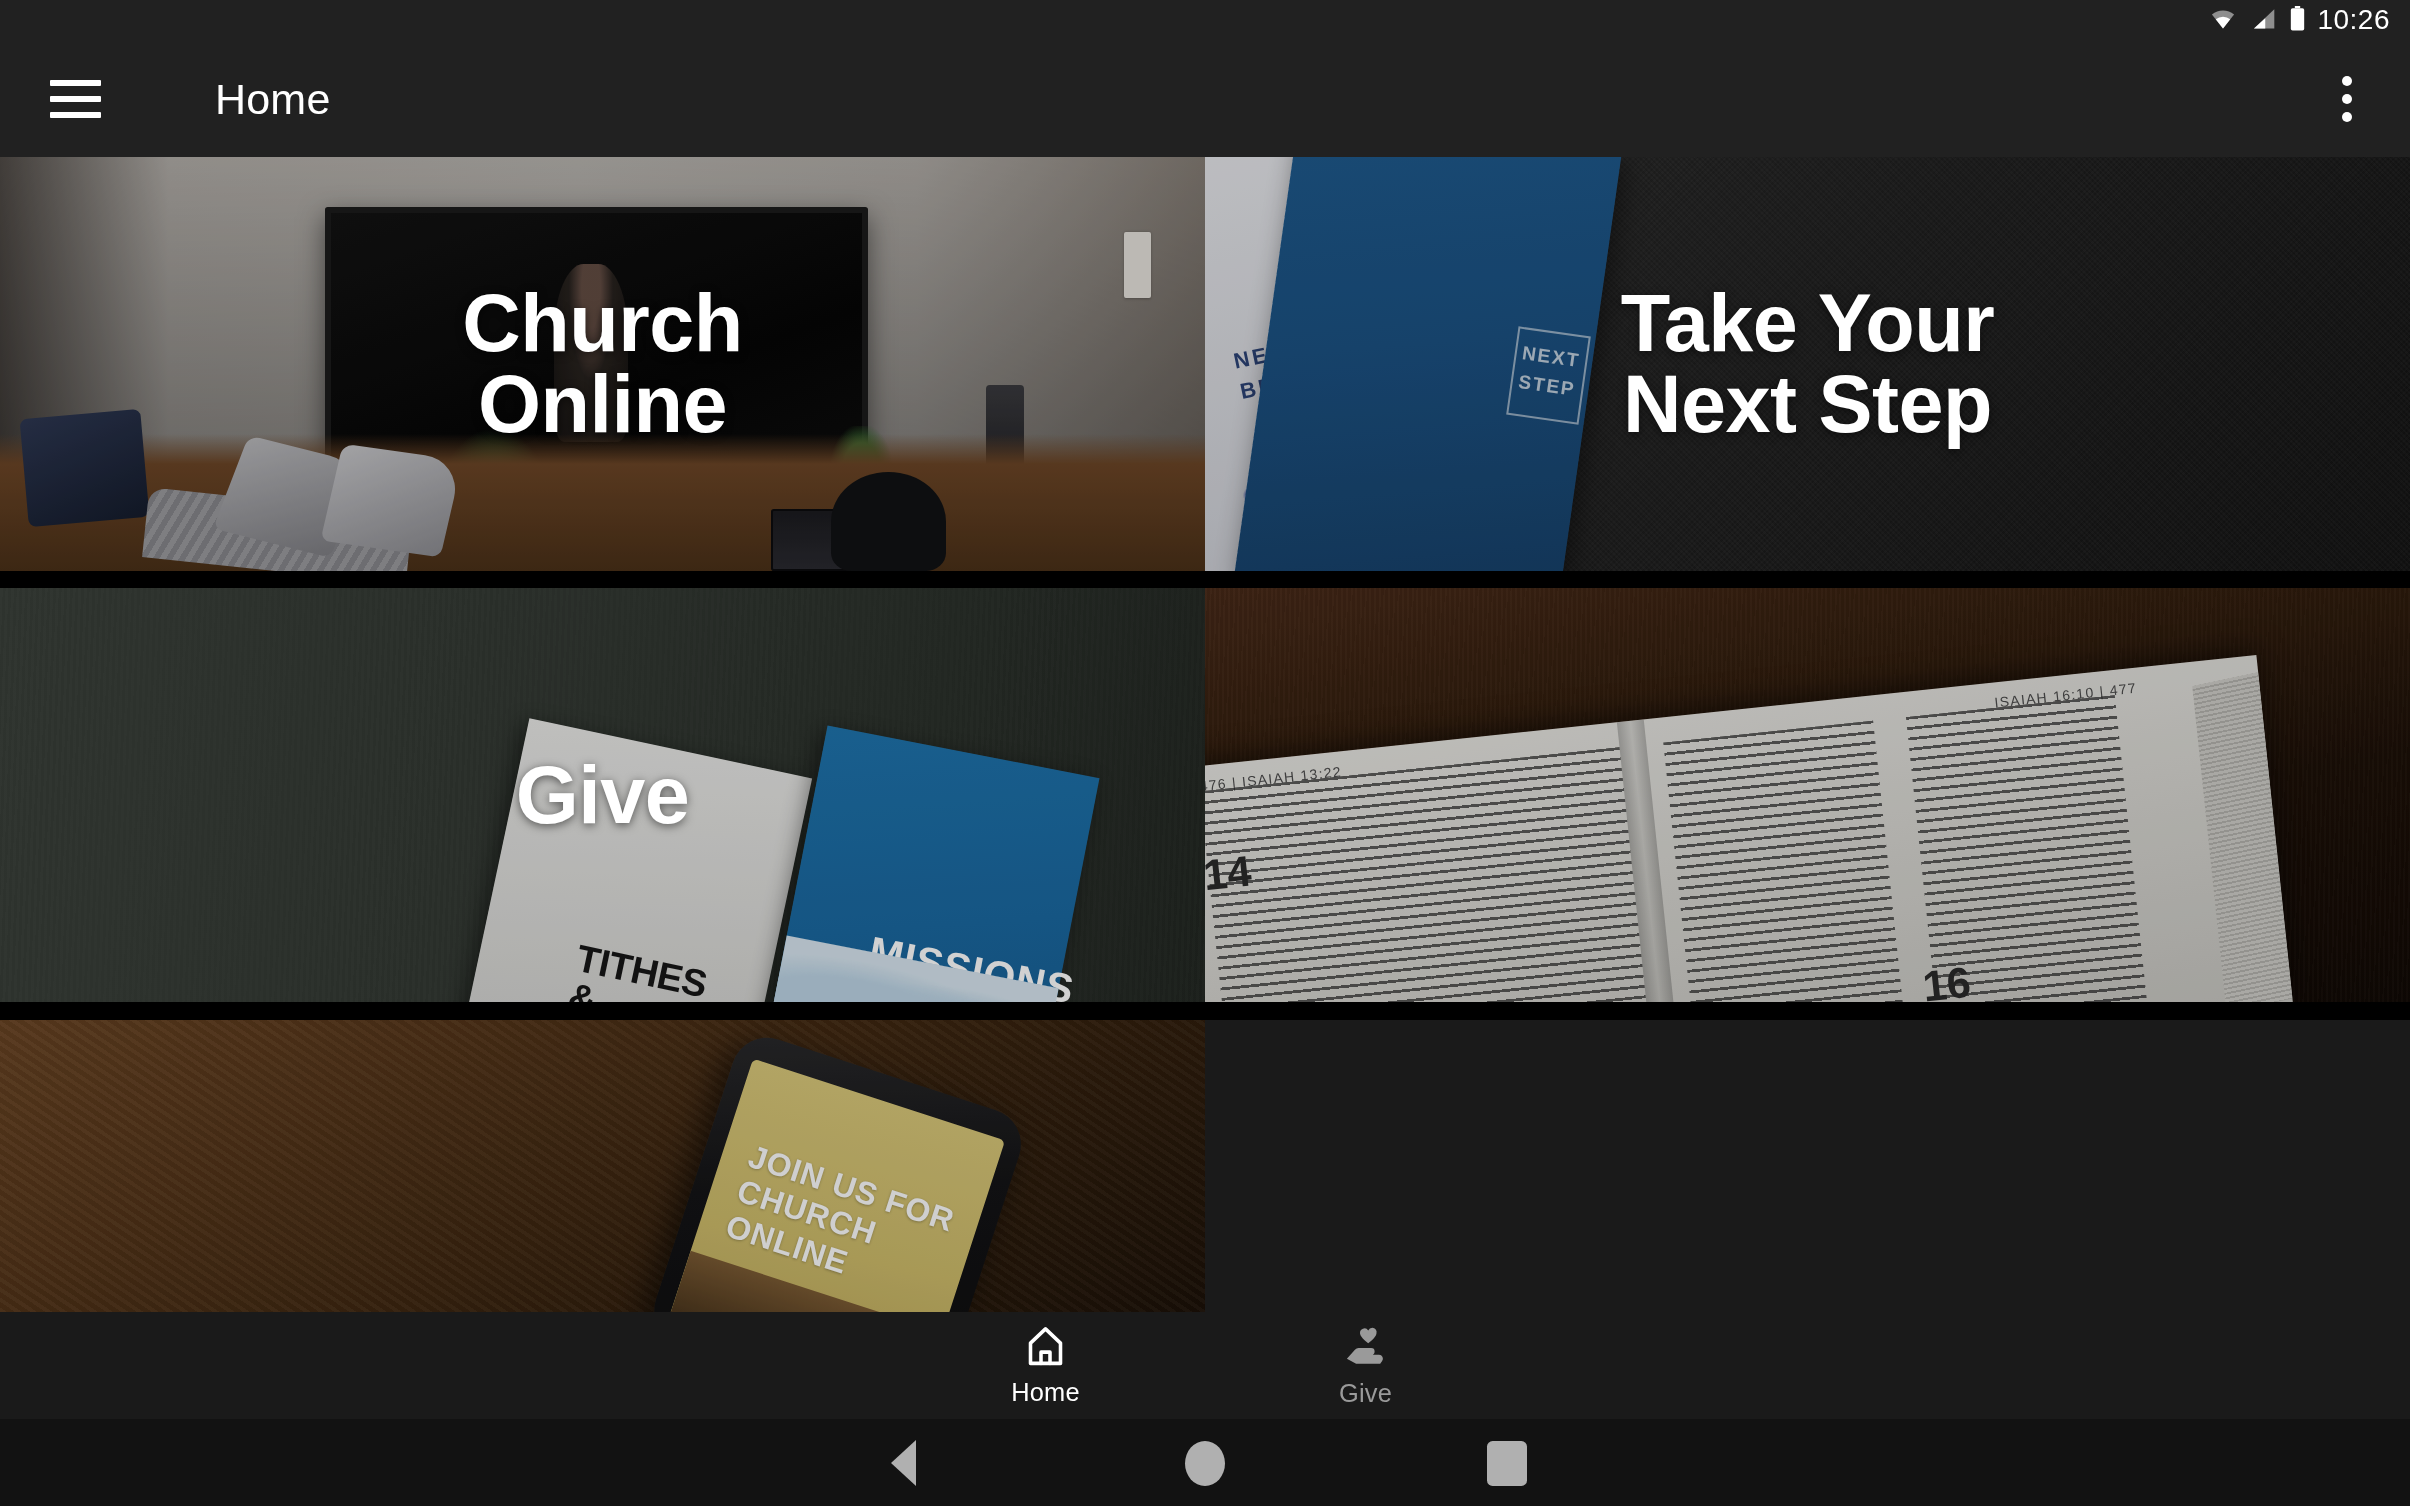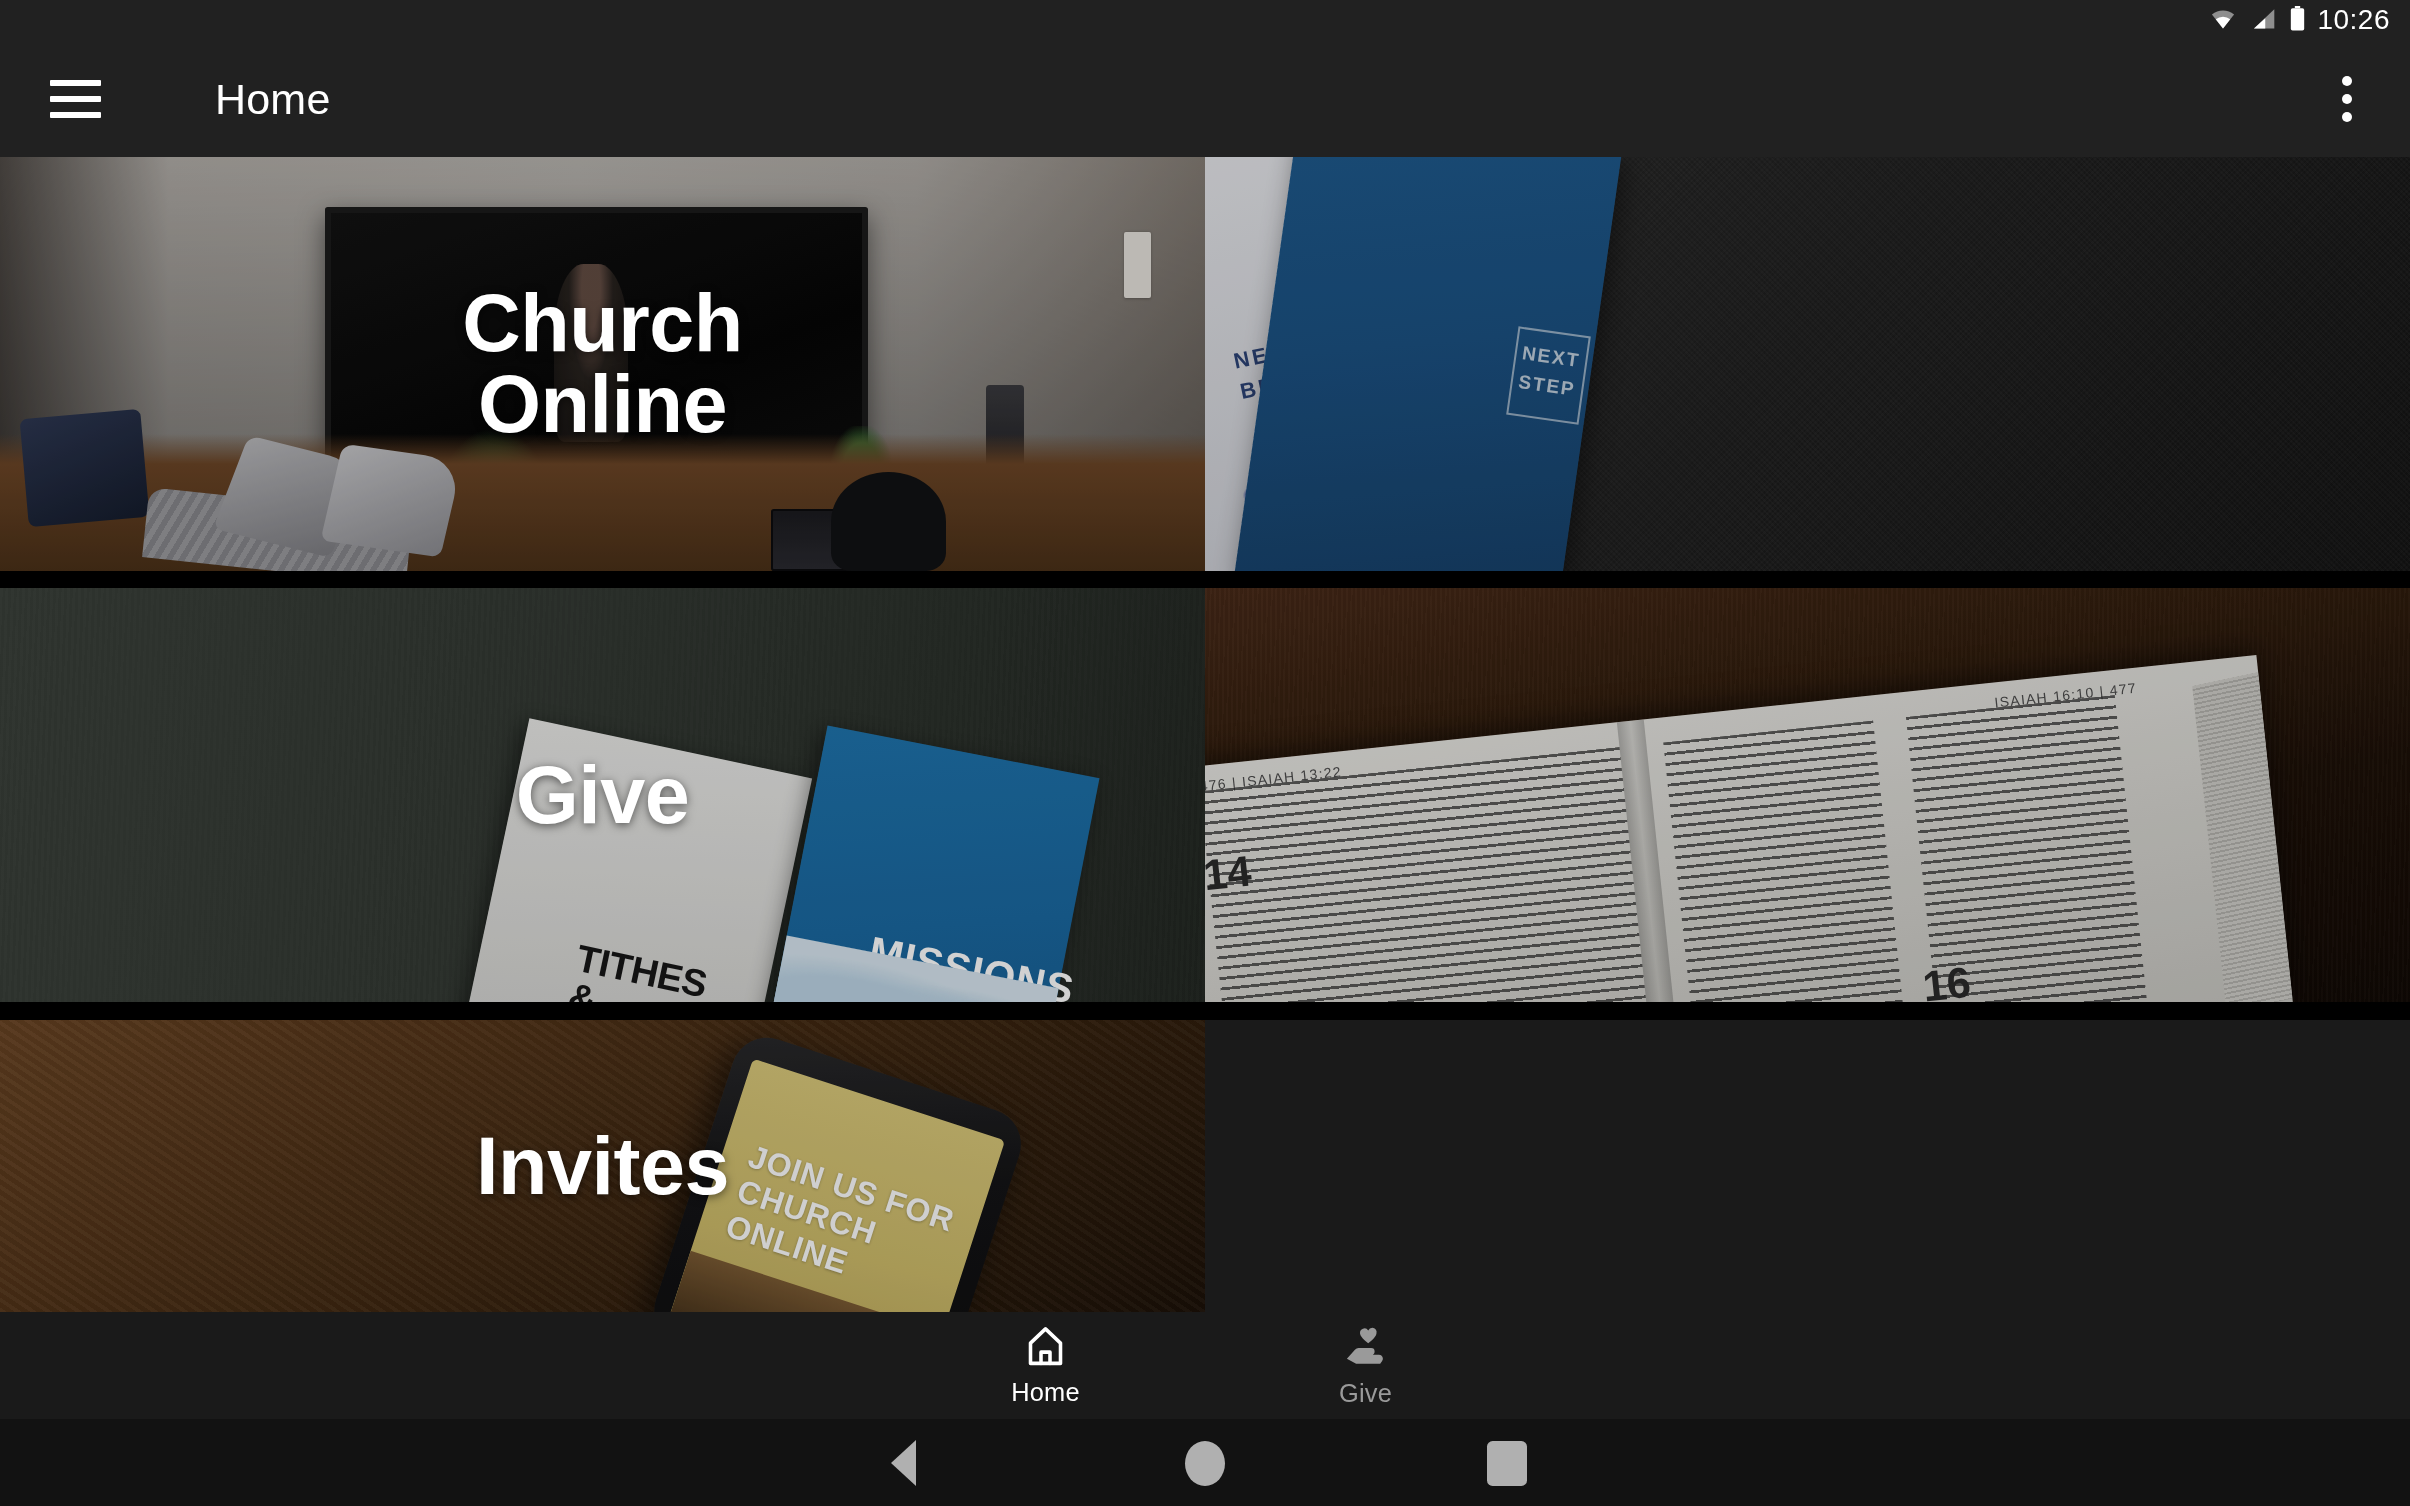--- a/index.html
+++ b/index.html
@@ -384,20 +384,22 @@
             <div>BEGINNINGS</div>
           </div>
           <div class="ns-leaf"></div>
           <div class="ns-blue"></div>
           <div class="ns-stamp">
             <div>NEXT</div>
             <div>STEP</div>
           </div>
         </div>
         <div class="scrim"></div>
+        <div class="label">Take Your
+Next Step</div>
       </div>
 
     </div>
 
     <div class="row row2">
 
       <div class="tile">
         <div class="bg bg-give">
           <div class="give-tithes">
             <div class="t1" style="white-space:pre-line">TITHES &amp;
@@ -442,21 +444,20 @@
           <div class="inv-phone">
             <div class="inv-screen">
               <div class="txt" style="white-space:pre-line">JOIN US FOR
 CHURCH
 ONLINE</div>
               <div class="photo"></div>
             </div>
           </div>
         </div>
         <div class="scrim"></div>
-        <div class="label">Invites</div>
       </div>
 
       <div class="tile empty"></div>
 
     </div>
 
   </div>
 
   <div class="bottomnav">
 

